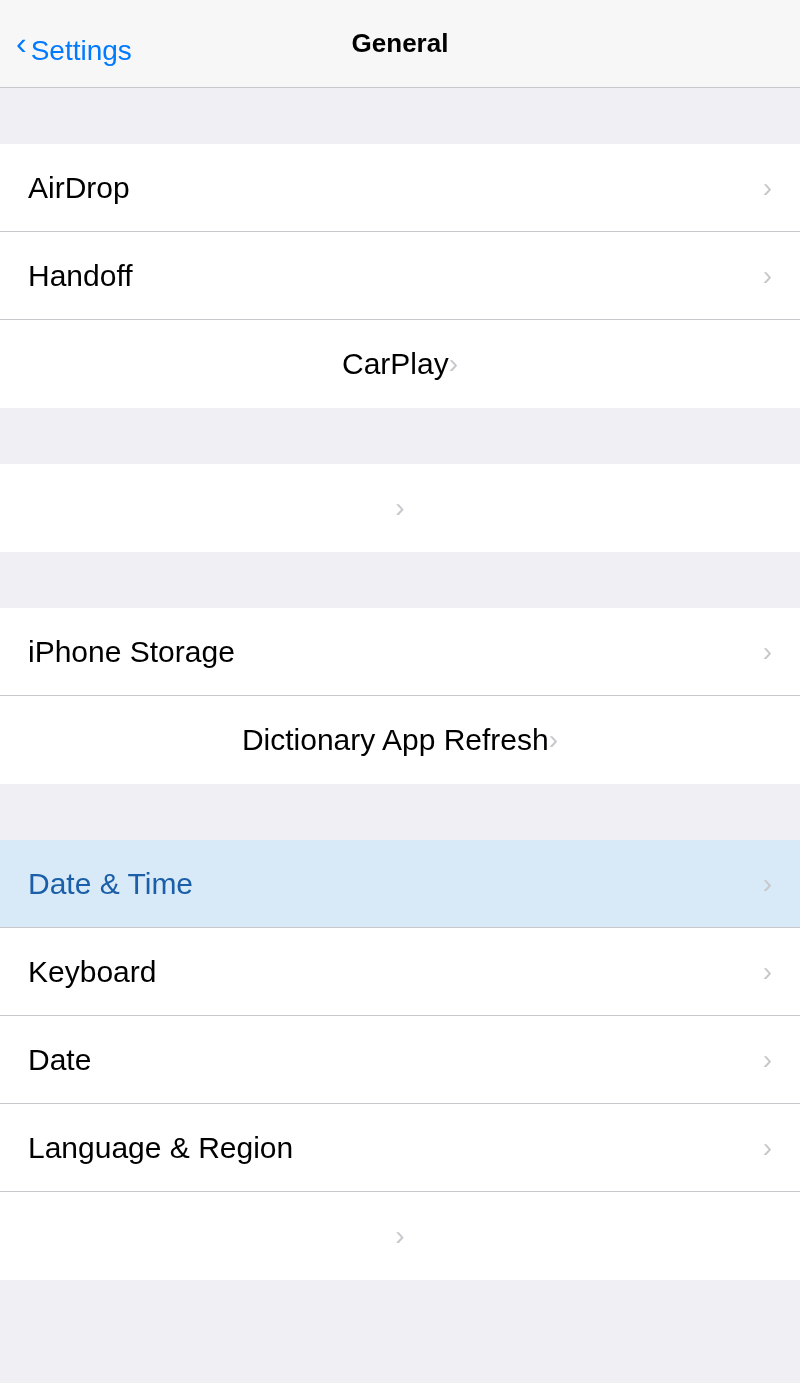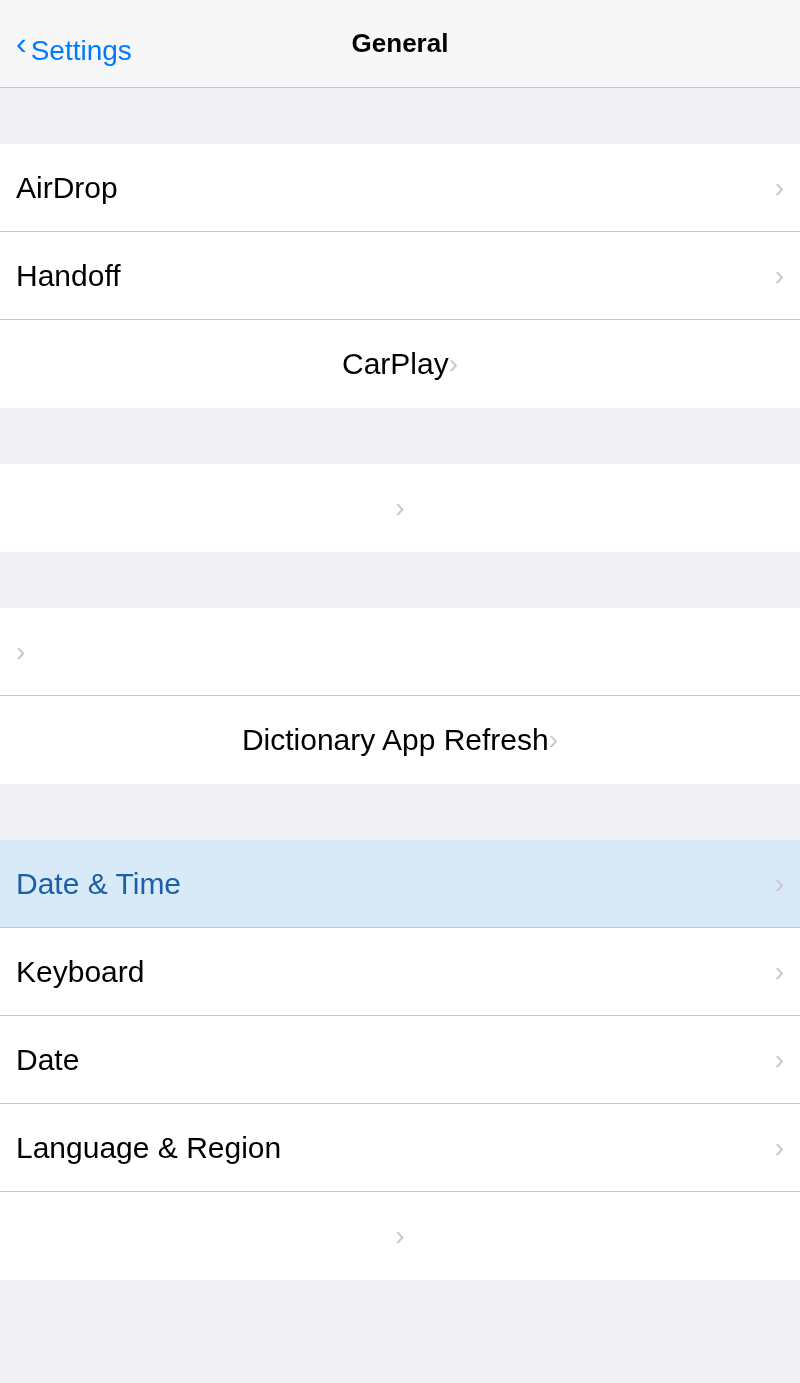--- a/index.html
+++ b/index.html
@@ -62,21 +62,21 @@
     }
 
     .settings-group {
       background-color: #fff;
     }
 
     .settings-row {
       display: flex;
       align-items: center;
       justify-content: space-between;
-      padding: 0 16px;
+      padding: 0 28px;
       height: 88px;
       border-bottom: 1px solid #c8c8cc;
       background-color: #fff;
       cursor: pointer;
       position: relative;
     }
 
     .settings-row:last-child {
       border-bottom: none;
       justify-content: center;
@@ -140,20 +140,21 @@
 <div class="settings-group">
   <div class="settings-row">
     <span class="chevron-right">›</span>
   </div>
 </div>
 
 <div class="section-gap"></div>
 
 <div class="settings-group">
   <div class="settings-row">
+    <span class="row-label">iPhone Storage</span>
     <span class="chevron-right">›</span>
   </div>
   <div class="settings-row">
     <span class="row-label">Dictionary App Refresh</span>
     <span class="chevron-right">›</span>
   </div>
 </div>
 
 <div class="section-gap"></div>
 

